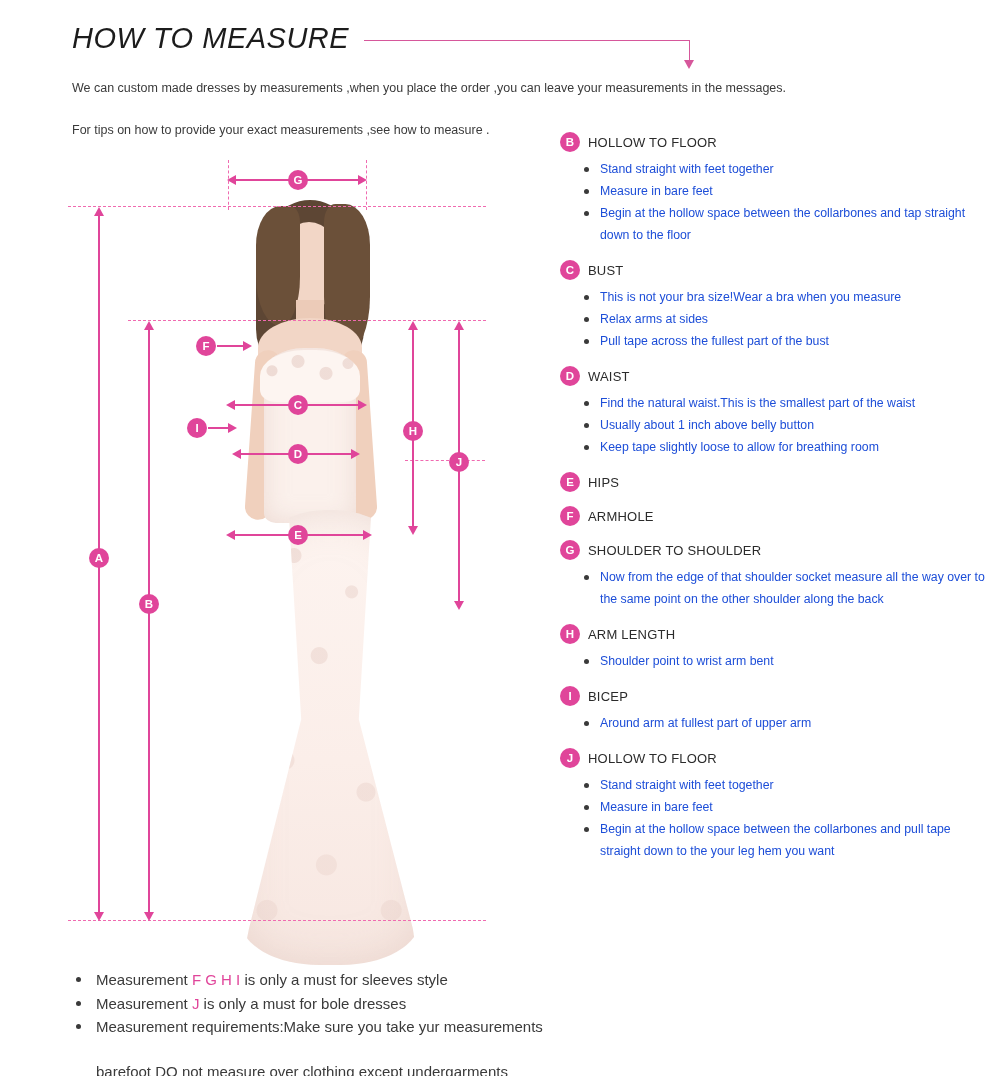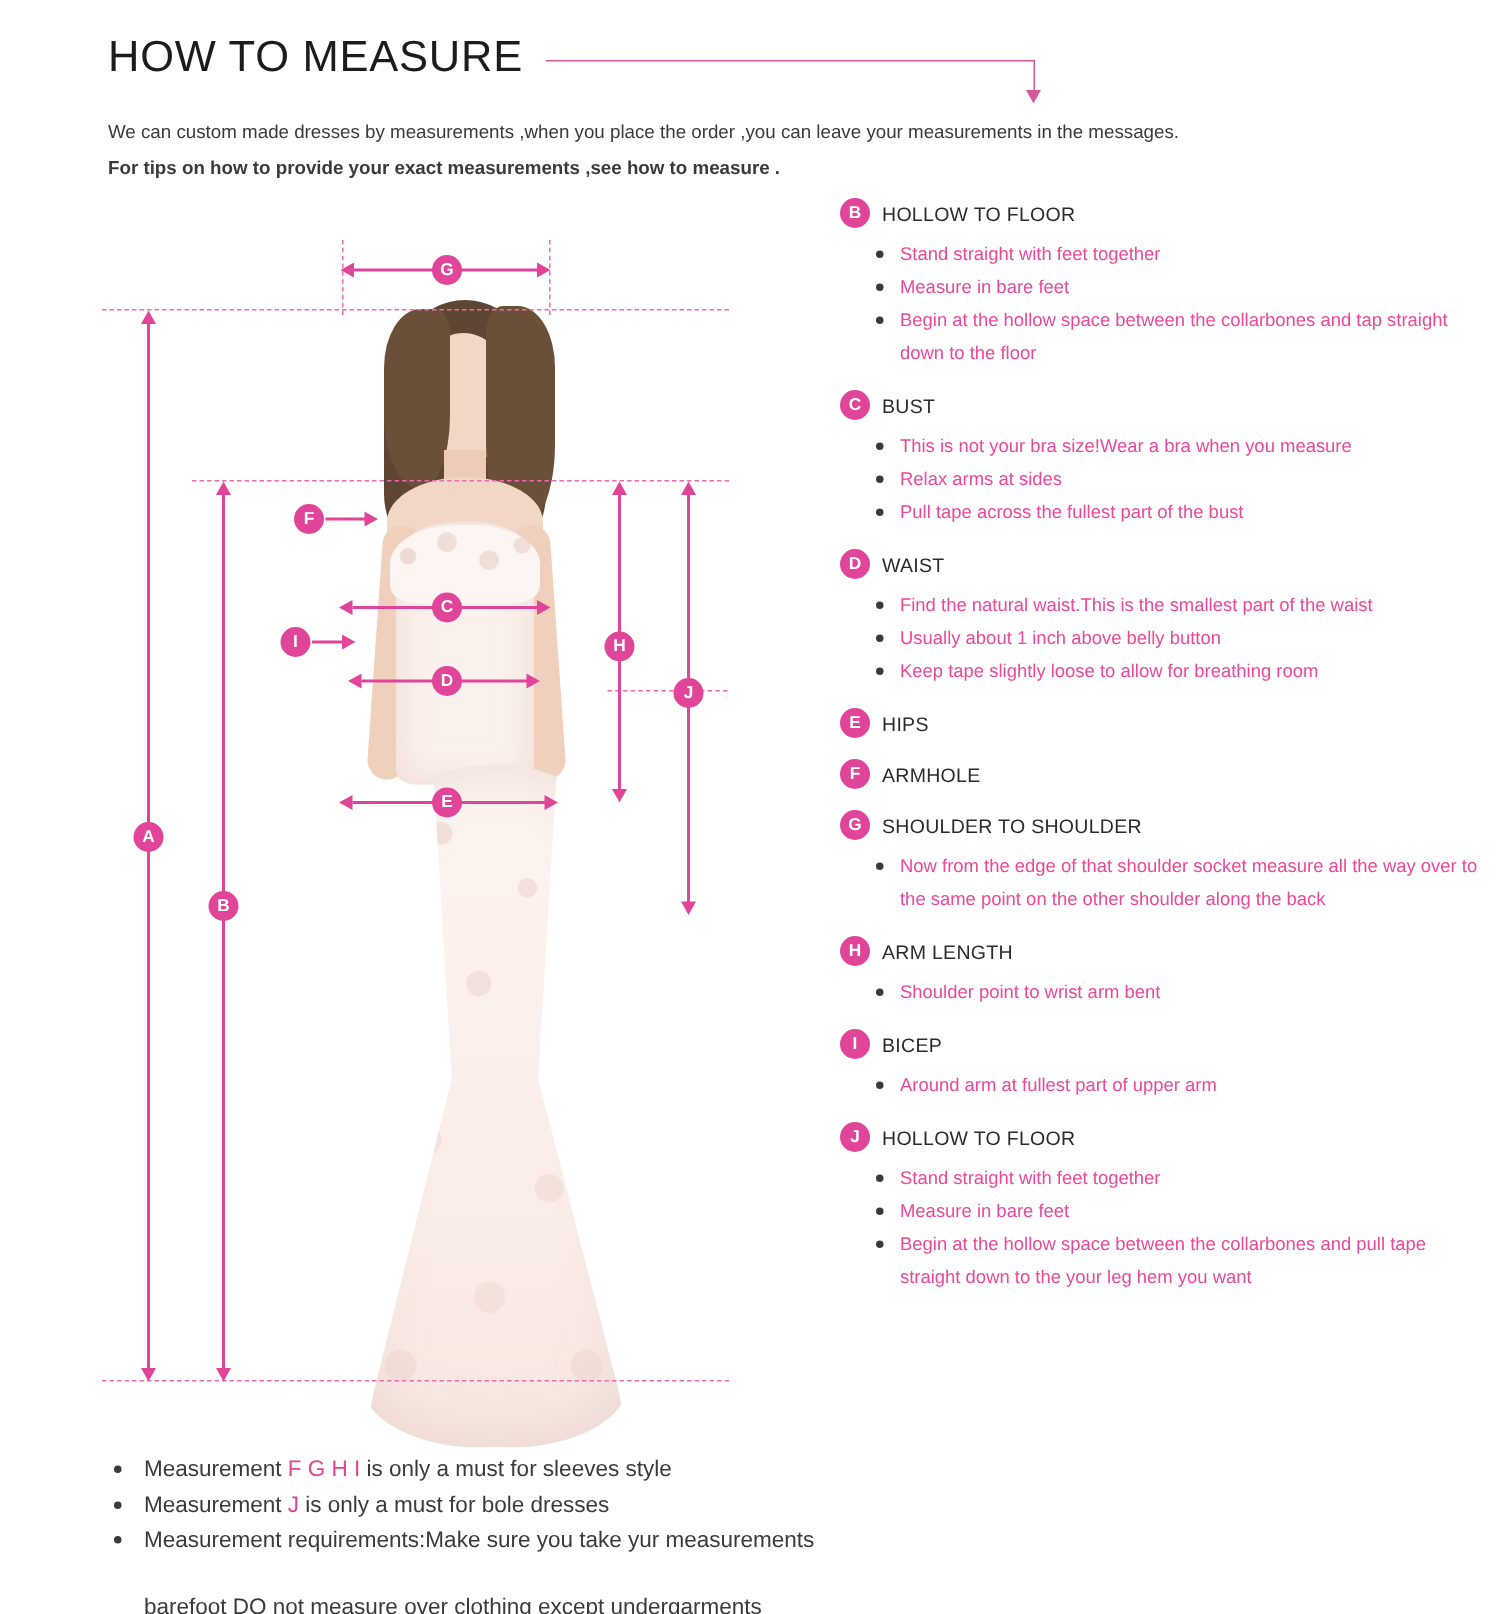--- a/index.html
+++ b/index.html
@@ -19,20 +19,21 @@
   
   #title {
     position: absolute;
     left: 72px;
     top: 22px;
     font-size: 29px;
     letter-spacing: 0.5px;
     color: #1c1c1c;
     font-weight: 400;
     white-space: nowrap;
+    font-style: italic;
   }
   
   #title-arrow-h {
     position: absolute;
     left: 364px;
     top: 40px;
     width: 326px;
     height: 1px;
     background: #d6579b;
   }
@@ -55,21 +56,21 @@
   }
 
   .intro {
     position: absolute;
     left: 72px;
     font-size: 12.5px;
     color: #3a3a3a;
     white-space: nowrap;
   }
   #intro1 { top: 81px; }
-  #intro2 { top: 105px; font-weight: bold; }
+  #intro2 { top: 123px; }
 
   
   #figure {
     position: absolute;
     left: 60px;
     top: 140px;
     width: 470px;
     height: 820px;
   }
 
@@ -272,21 +273,21 @@
     font-size: 13px;
     color: #2b2b2b;
     letter-spacing: .2px;
   }
   .g-bullets { margin: 0; padding: 0; list-style: none; }
   .g-bullets li {
     position: relative;
     padding-left: 40px;
     font-size: 12.3px;
     line-height: 22px;
-    color: #ec4899;
+    color: #1d4ed8;
   }
   .g-bullets li::before {
     content: "";
     position: absolute;
     left: 24px;
     top: 9px;
     width: 5px; height: 5px;
     border-radius: 50%;
     background: #3a3a3a;
   }

